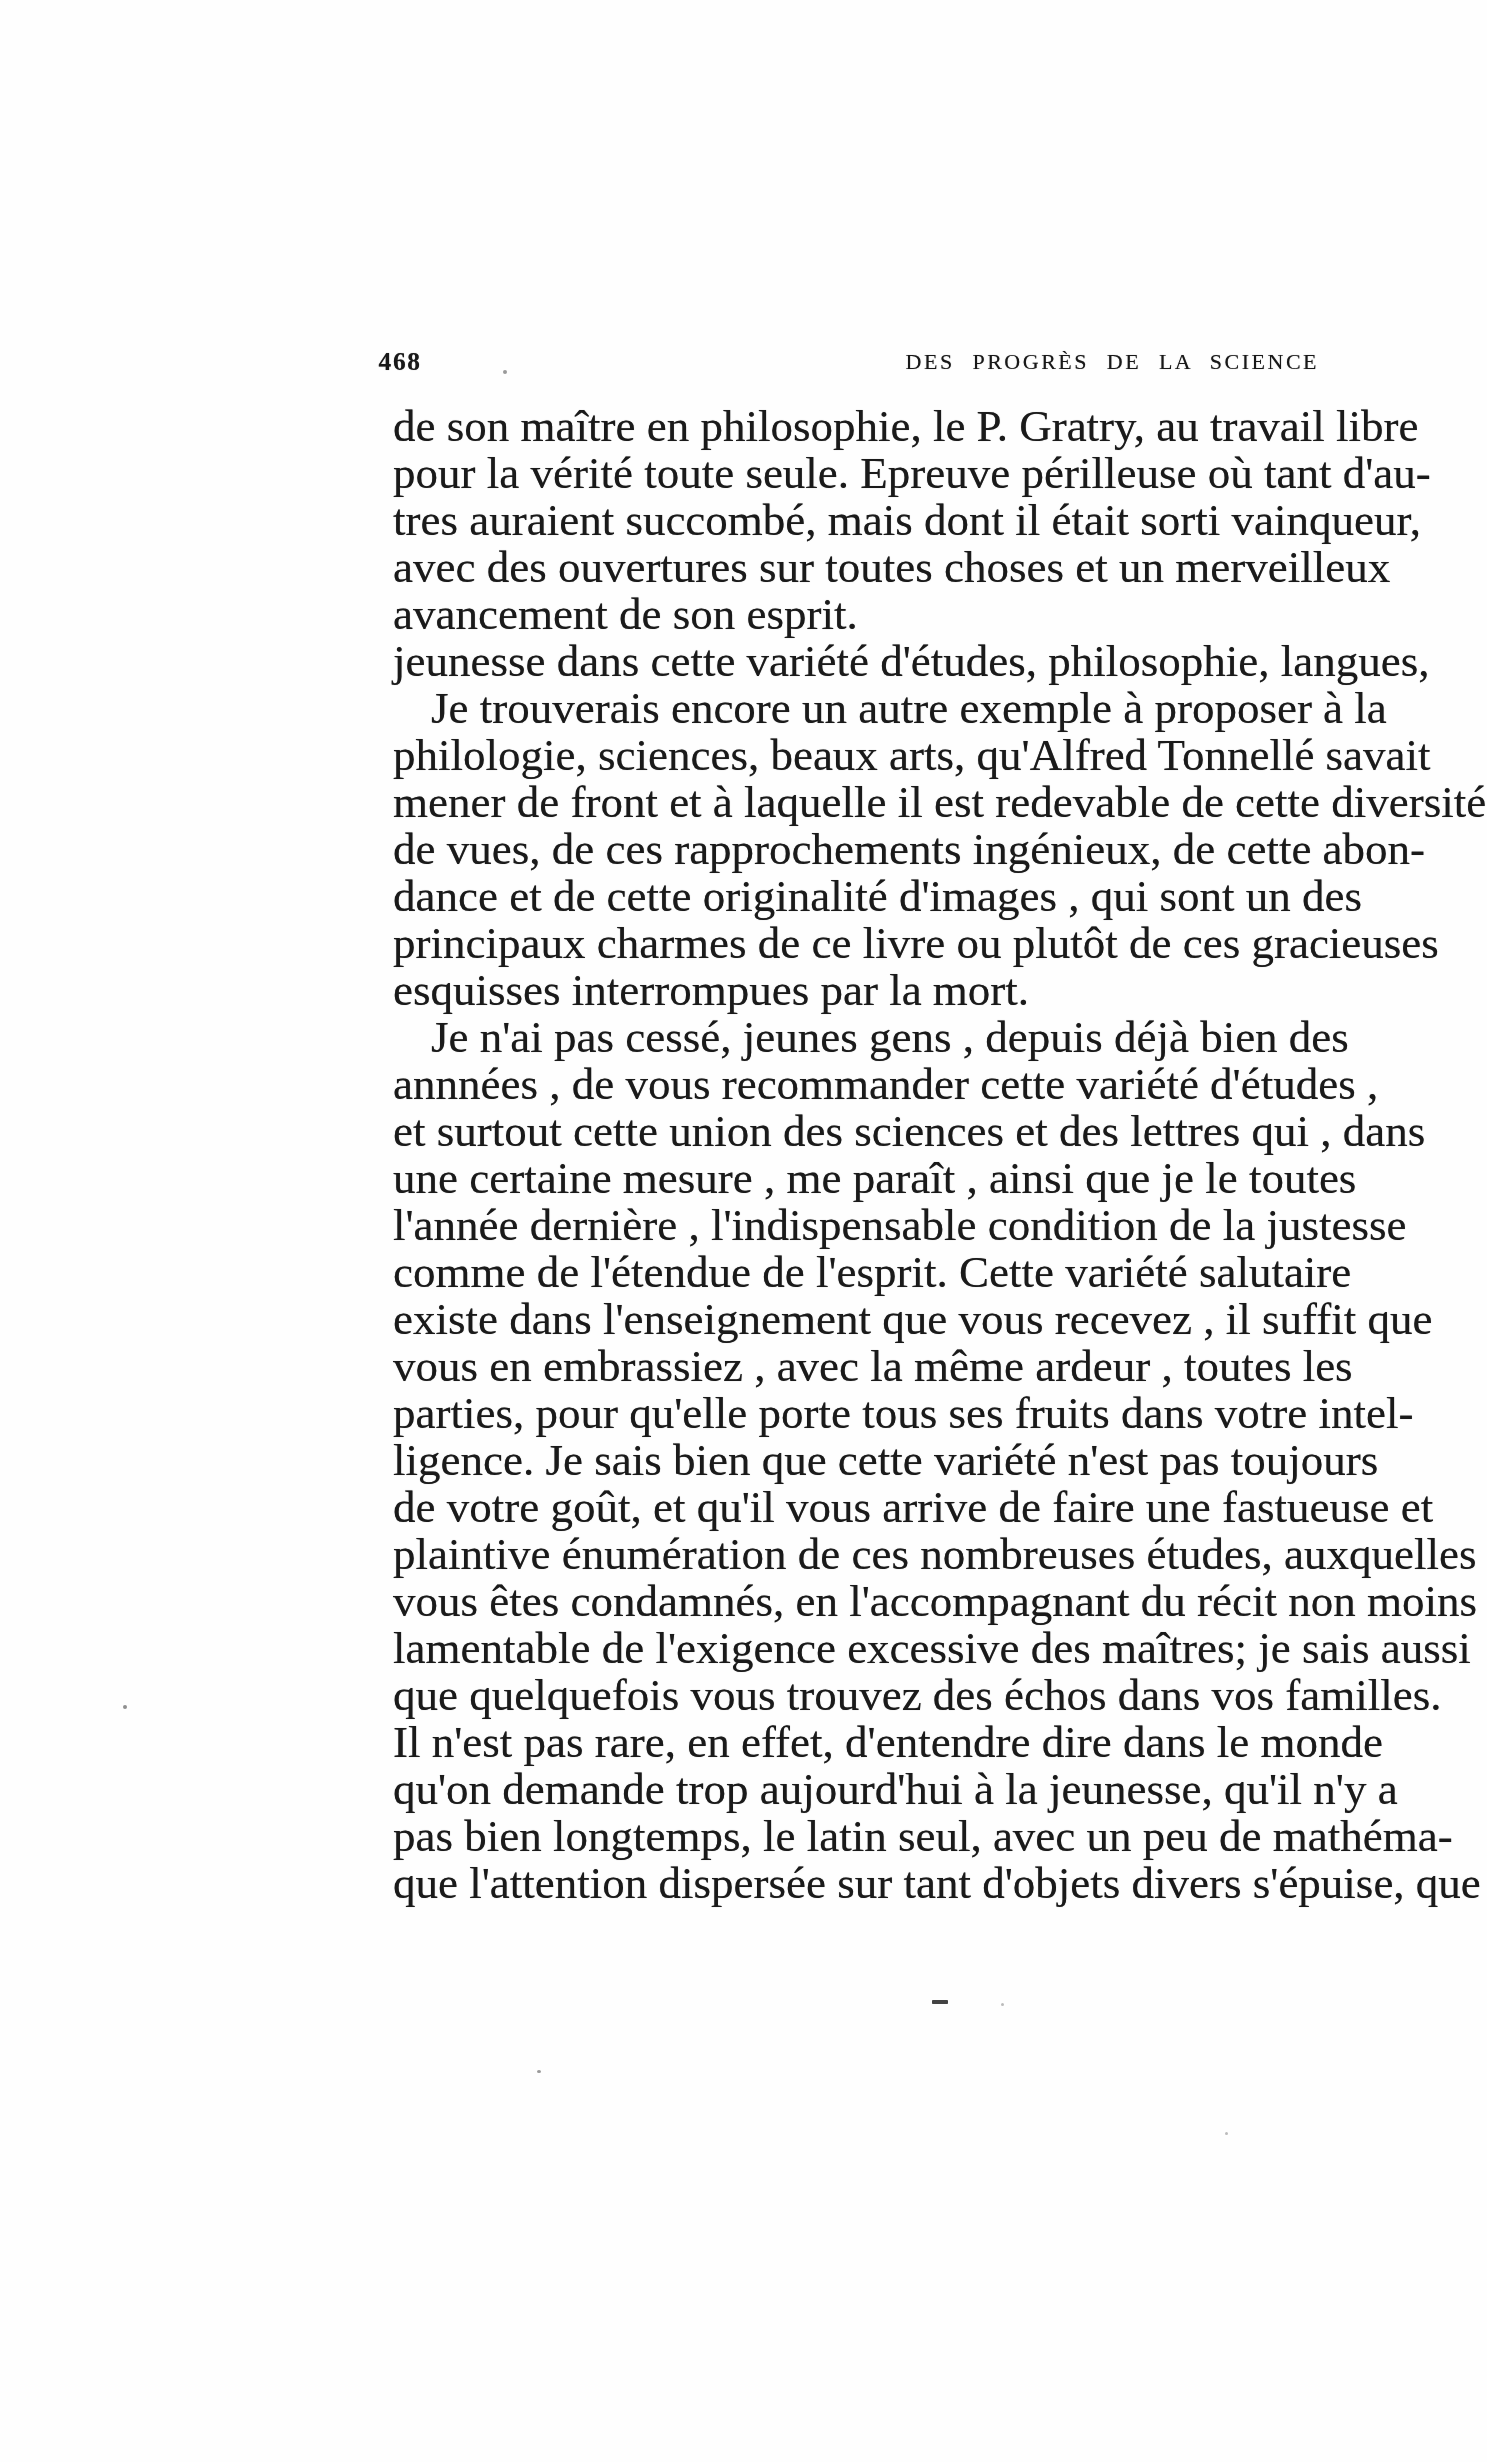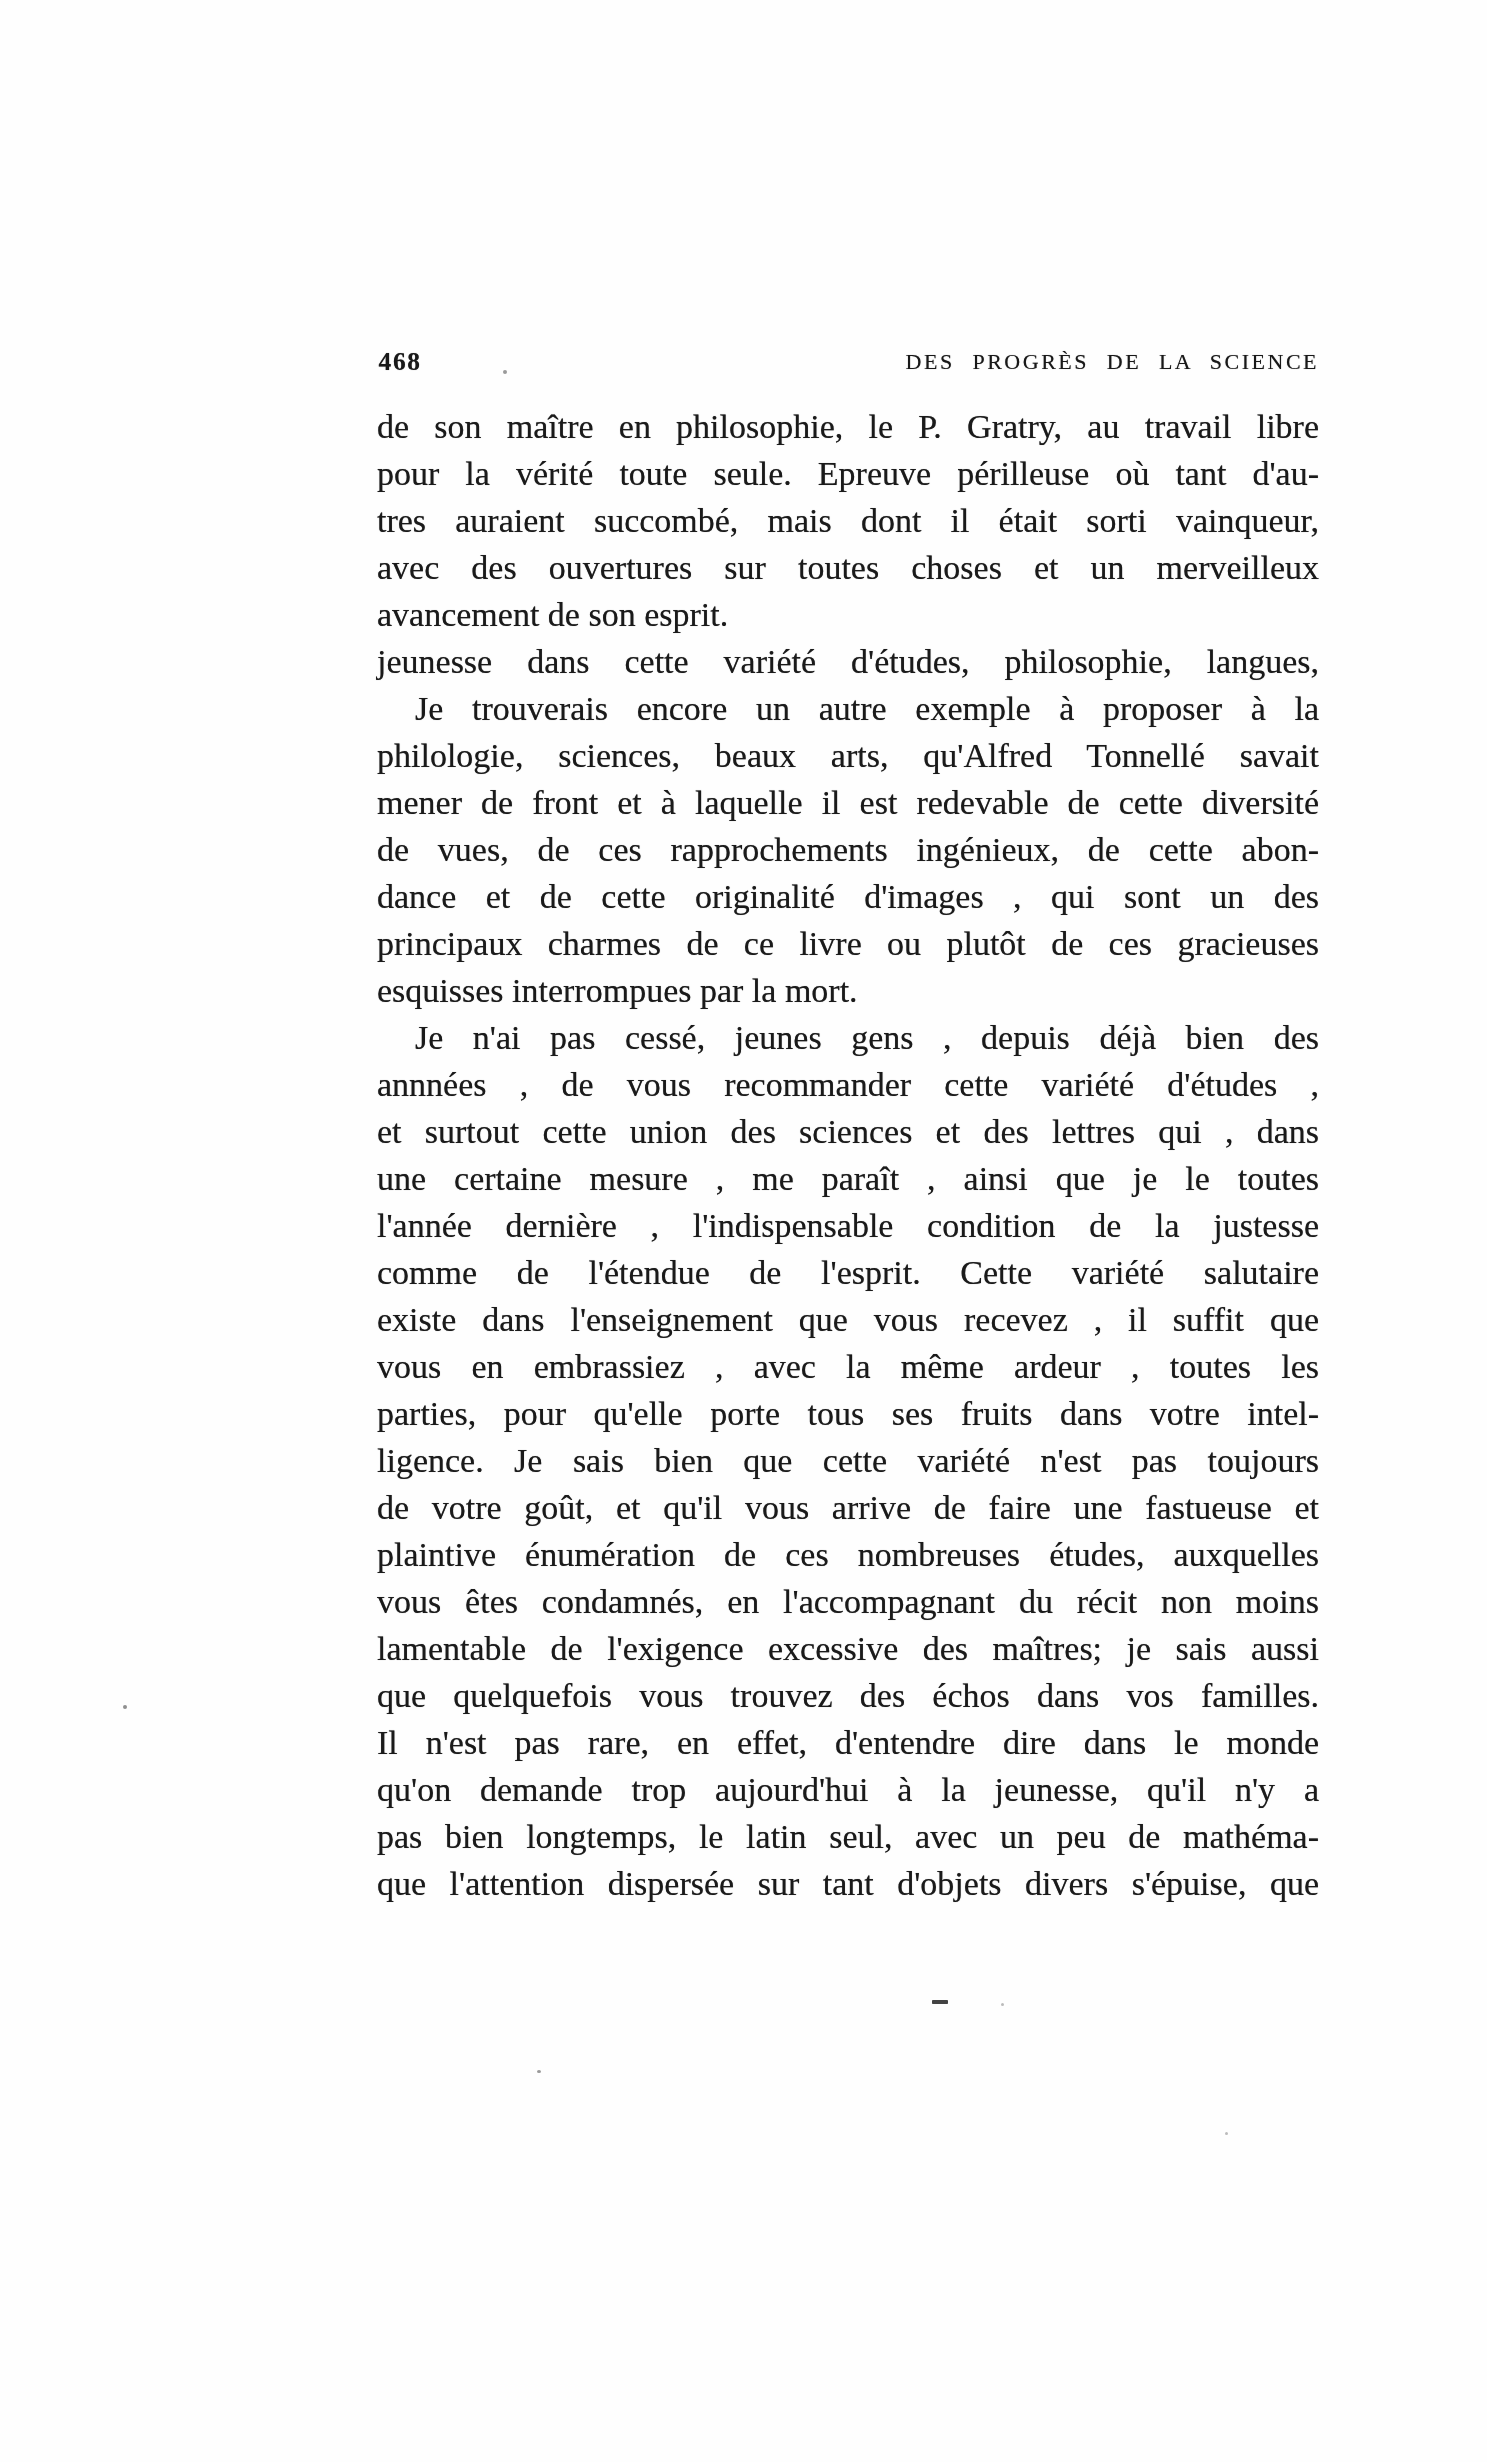--- a/index.html
+++ b/index.html
@@ -43,24 +43,24 @@
     font-size: 22px;
     font-weight: normal;
     letter-spacing: 2.5px;
     word-spacing: 9.8px;
     color: #181818;
     text-shadow: 0 0 0.8px rgba(0,0,0,0.5);
   }
   
   .bodyblock {
     position: absolute;
-    left: 377px;
+    left: 393px;
     top: 403px;
     width: 942px;
-    font-size: 34px;
+    font-size: 45px;
     line-height: 47px;
     text-shadow: 0 0 0.7px rgba(0,0,0,0.6);
   }
   .para { margin: 0; }
   .line {
     text-align: justify;
     text-align-last: justify;
     height: 47px;
     white-space: nowrap;
   }

